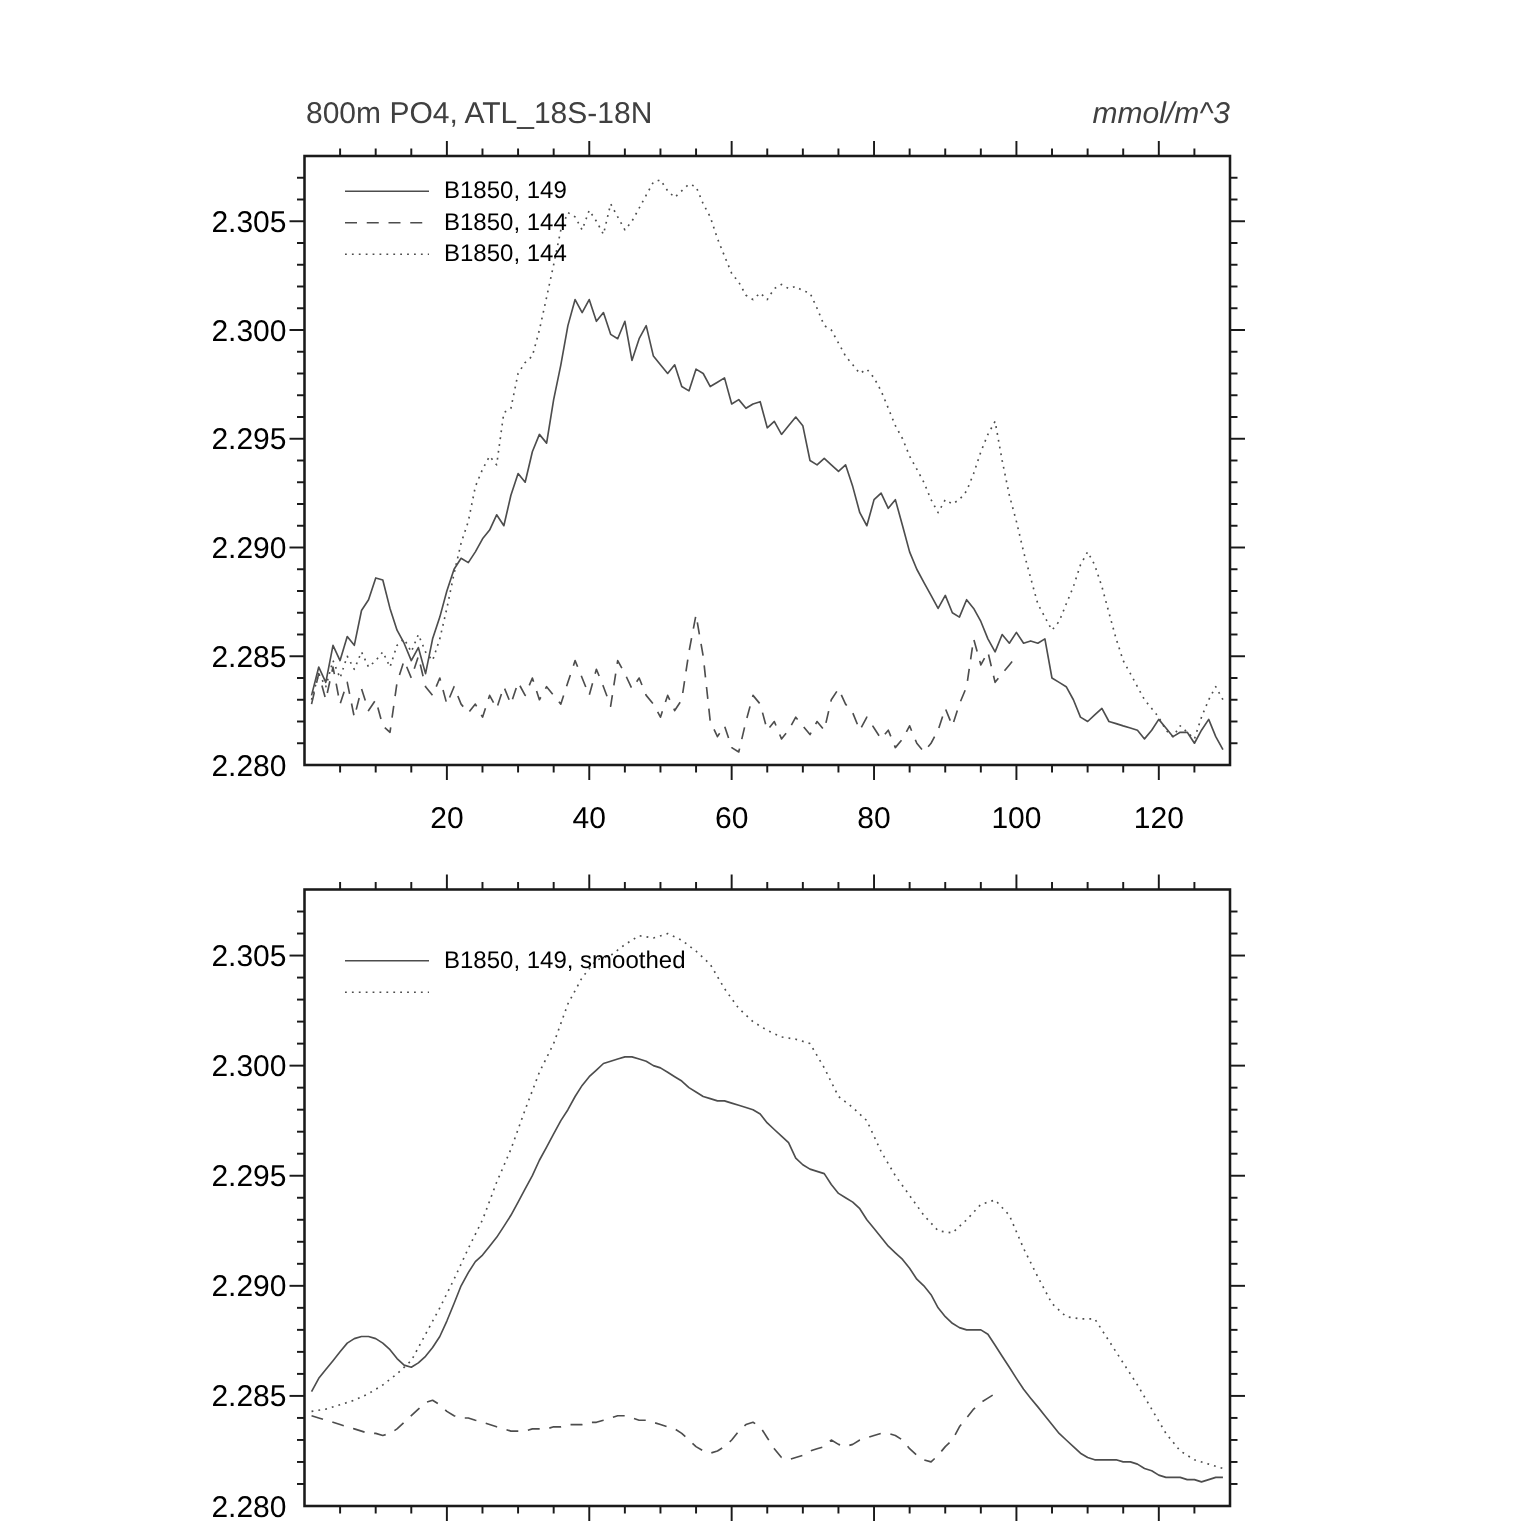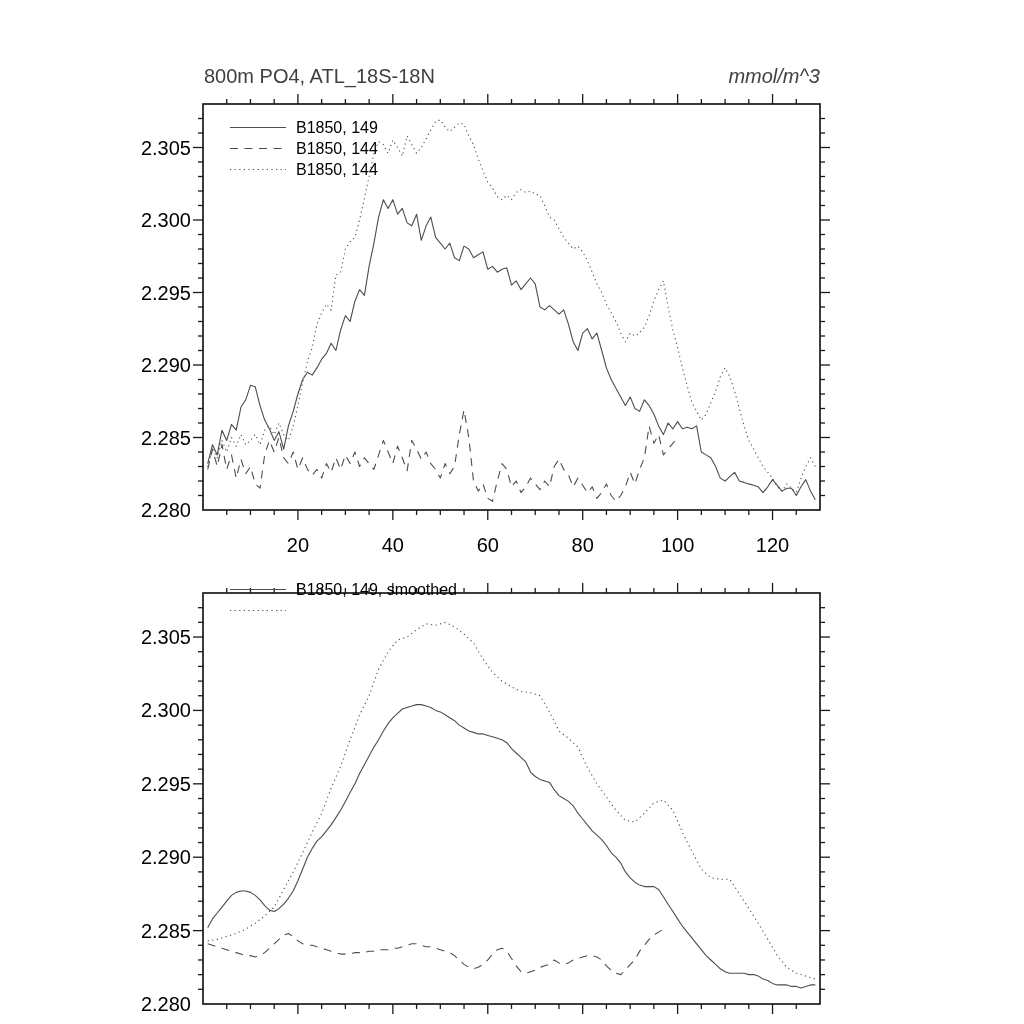--- a/index.html
+++ b/index.html
@@ -4,21 +4,21 @@
 <style>
   html,body{margin:0;padding:0;background:#fff;}
   body{width:1024px;height:1024px;position:relative;overflow:hidden;
        font-family:"Liberation Sans","DejaVu Sans",sans-serif;color:#000;}
   #plot{position:absolute;left:0;top:0;}
   .chart-text{position:absolute;font-size:20px;line-height:21px;color:#404040;white-space:pre;}
   .title-left{left:204px;top:66px;}
   .units-right{right:204px;top:66px;text-align:right;font-style:italic;}
   .legend{position:absolute;left:229px;}
   .legend-top{top:117px;}
-  .legend-bottom{top:579px;}
+  .legend-bottom{top:630px;}
   .legend-row{display:flex;align-items:center;height:21px;}
   .legend-row svg{flex:0 0 58px;height:21px;}
   .legend-row .lbl{font-size:16px;padding-left:9px;white-space:pre;}
   .ls{stroke:#4d4d4d;stroke-width:1.1;fill:none;}
   .ls-dashed{stroke-dasharray:8 6.5;}
   .ls-dotted{stroke-dasharray:1.2 3.4;}
   svg text{font-family:"Liberation Sans","DejaVu Sans",sans-serif;font-size:20px;fill:#000;}
 </style>
 </head>
 <body>

